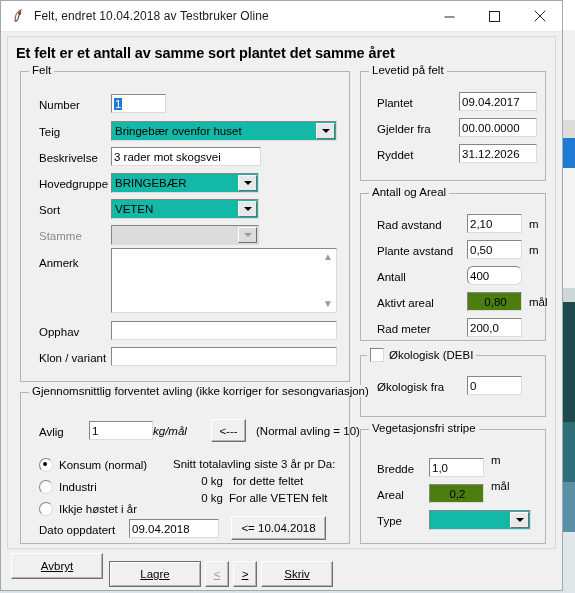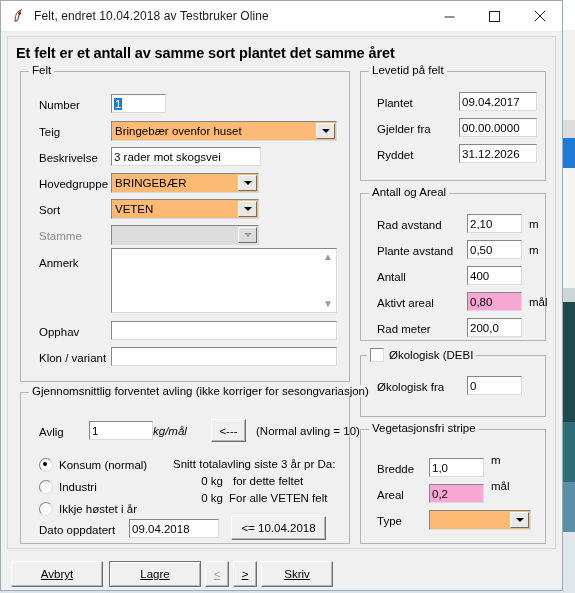--- a/index.html
+++ b/index.html
@@ -103,27 +103,27 @@
   .tb {
     position:absolute; box-sizing:border-box;
     background:#ffffff;
     border:1px solid #ffffff;
     border-top-color:#868686; border-left-color:#868686;
     border-right-color:#dcdcdc; border-bottom-color:#dcdcdc;
     font-size:11.5px; color:#000;
     padding:1px 0 0 2px; line-height:16px;
     overflow:hidden; white-space:nowrap;
   }
-  .tb.ro { background:#f9a8d4; }
+  .tb.ro { background:#4d7c0f;text-align:center; }
   .tb .sel { background:#1e7bd4; color:#ffffff; padding:0 1px; }
 
   
   .cb {
     position:absolute; box-sizing:border-box;
-    background:#fdba74;
+    background:#14b8a6;
     border:1px solid #ffffff;
     border-top-color:#868686; border-left-color:#868686;
     border-right-color:#dcdcdc; border-bottom-color:#dcdcdc;
     font-size:11.5px; color:#000;
     padding:1px 0 0 3px; line-height:16px;
     white-space:nowrap; overflow:hidden;
   }
   .cb .arrowbtn {
     position:absolute; right:1px; top:1px; bottom:1px; width:17px;
     background:#e8e8e8;
@@ -343,21 +343,21 @@
         </div>
         <span class="unit" style="left:168px; top:24px;">m</span>
 
         <span class="lbl" style="left:16px; top:50px;">Plante avstand</span>
         <div class="tb" style="left:106px; top:46px; width:55px; height:19px;">
           <span>0,50</span>
         </div>
         <span class="unit" style="left:168px; top:50px;">m</span>
 
         <span class="lbl" style="left:16px; top:76px;">Antall</span>
-        <div class="tb" style="left:106px; top:72px; width:55px; height:19px;">
+        <div class="tb" style="left:106px; top:72px; width:55px; height:19px;border-radius:6px;">
           <span>400</span>
         </div>
 
         <span class="lbl" style="left:16px; top:102px;">Aktivt areal</span>
         <div class="tb ro" style="left:106px; top:98px; width:55px; height:19px;">
           <span>0,80</span>
         </div>
         <span class="unit" style="left:168px; top:102px;">mål</span>
 
         <span class="lbl" style="left:16px; top:128px;">Rad meter</span>
@@ -434,21 +434,21 @@
         <span class="lbl" style="left:18px; top:130px;">Dato oppdatert</span>
         <div class="tb" style="left:108px; top:126px; width:90px; height:19px;">
           <span>09.04.2018</span>
         </div>
         <div class="btn" style="left:210px; top:123px; width:95px; height:24px;">&lt;= 10.04.2018</div>
       </div>
 
     </div>
 
     <div id="bottombar">
-      <div class="btn" style="left:4px; top:8px; width:92px; height:26px;">
+      <div class="btn" style="left:4px; top:0; width:92px; height:26px;">
         <u>Avbryt</u>
       </div>
       <div class="btn default" style="left:102px; top:8px; width:92px; height:26px;">
         <u>Lagre</u>
       </div>
       <div class="btn dis" style="left:198px; top:8px; width:24px; height:26px;">
         <u>&lt;</u>
       </div>
       <div class="btn" style="left:226px; top:8px; width:24px; height:26px;">
         <u>&gt;</u>

